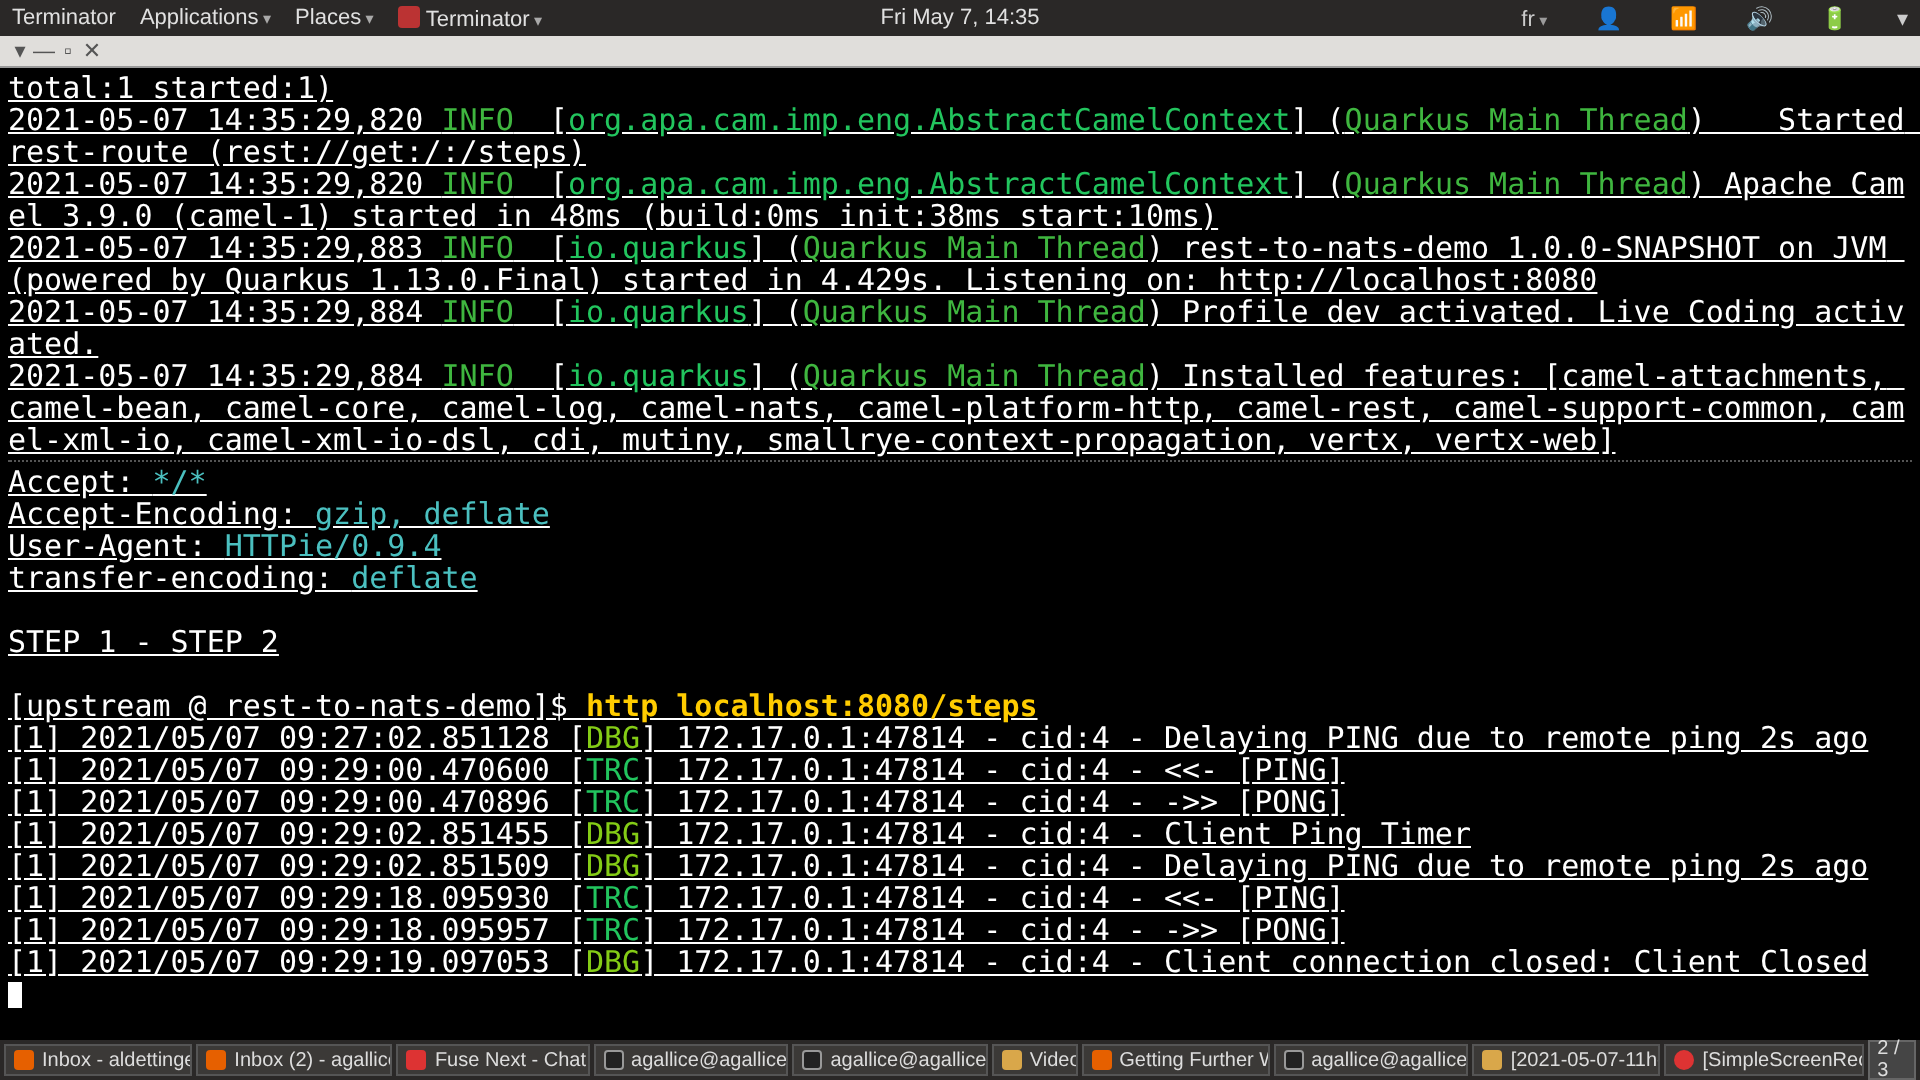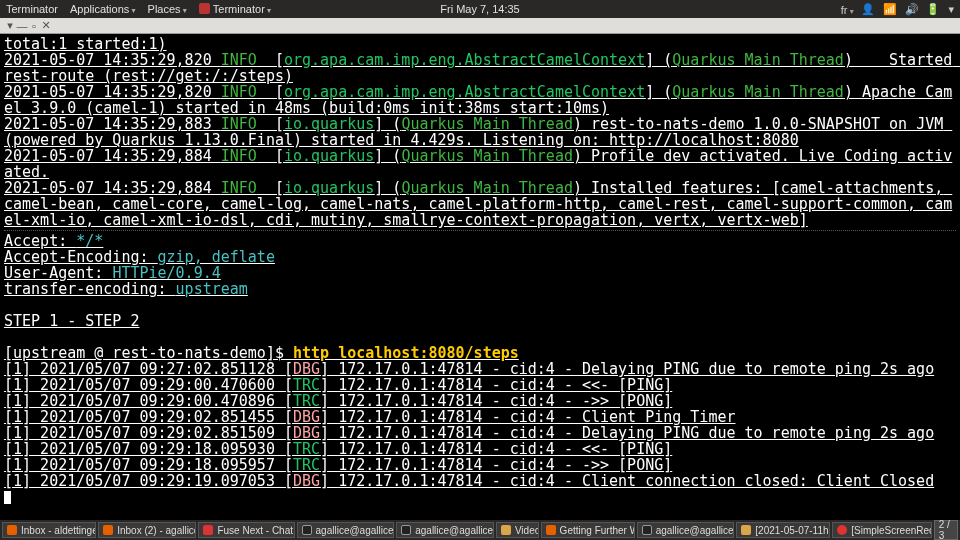--- a/index.html
+++ b/index.html
@@ -21,21 +21,21 @@
   color: #e0e0e0;
   display: flex;
   align-items: center;
   padding: 0 6px;
   font-family: sans-serif;
   font-size: 11px;
   position: relative;
 }
 .menubar .left { display: flex; gap: 12px; align-items: center; }
 .menubar .center { position: absolute; left: 50%; transform: translateX(-50%); }
-.menubar .right { margin-left: auto; display: flex; gap: 8px; align-items: flex-end; color: #ccc; }
+.menubar .right { margin-left: auto; display: flex; gap: 24px; align-items: flex-end; color: #ccc; }
 .menubar .item { cursor: pointer; }
 .menubar .drop::after { content: " ▾"; font-size: 8px; opacity: .7; }
 .menubar .app-icon { width: 11px; height: 11px; background: #b33; display: inline-block; border-radius: 2px; margin-right: 3px; vertical-align: -1px; }
 
 
 .titlebar {
   height: 16px;
   background: #e0dedb;
   color: #444;
   font-family: sans-serif;
@@ -61,21 +61,21 @@
   top: 34px;
   left: 0;
   right: 0;
   bottom: 20px;
   overflow: hidden;
   text-decoration: underline;
 }
 .terminal span.level  { color: #3fb63f; }
 .terminal span.logger { color: #22c55e; }
 .terminal span.thread { color: #3fb63f; }
-.terminal span.DBG    { color: #fca5a5; }
+.terminal span.DBG    { color: #84cc16; }
 .terminal span.TRC    { color: #22c55e; }
 .terminal span.hdrval { color: #4bc0c0; }
 .terminal span.info   { color: #ffcc00; font-weight: bold; }
 .terminal hr { border: none; border-top: 1px dotted #555; margin: 2px 0; }
 .terminal .prompt-line { color: #fff; }
 .terminal .cursor { display:inline-block; width:7px; height:13px; background:#fff; vertical-align:-2px; }
 
 
 .taskbar {
   position: absolute;
@@ -142,21 +142,21 @@
 
 <div class="terminal" id="term">total:1 started:1)
 2021-05-07 14:35:29,820 <span class="level">INFO</span>  [<span class="logger">org.apa.cam.imp.eng.AbstractCamelContext</span>] (<span class="thread">Quarkus Main Thread</span>)    Started rest-route (rest://get:/:/steps)
 2021-05-07 14:35:29,820 <span class="level">INFO</span>  [<span class="logger">org.apa.cam.imp.eng.AbstractCamelContext</span>] (<span class="thread">Quarkus Main Thread</span>) Apache Camel 3.9.0 (camel-1) started in 48ms (build:0ms init:38ms start:10ms)
 2021-05-07 14:35:29,883 <span class="level">INFO</span>  [<span class="logger">io.quarkus</span>] (<span class="thread">Quarkus Main Thread</span>) rest-to-nats-demo 1.0.0-SNAPSHOT on JVM (powered by Quarkus 1.13.0.Final) started in 4.429s. Listening on: http://localhost:8080
 2021-05-07 14:35:29,884 <span class="level">INFO</span>  [<span class="logger">io.quarkus</span>] (<span class="thread">Quarkus Main Thread</span>) Profile dev activated. Live Coding activated.
 2021-05-07 14:35:29,884 <span class="level">INFO</span>  [<span class="logger">io.quarkus</span>] (<span class="thread">Quarkus Main Thread</span>) Installed features: [camel-attachments, camel-bean, camel-core, camel-log, camel-nats, camel-platform-http, camel-rest, camel-support-common, camel-xml-io, camel-xml-io-dsl, cdi, mutiny, smallrye-context-propagation, vertx, vertx-web]
 <hr>Accept: <span class="hdrval">*/*</span>
 Accept-Encoding: <span class="hdrval">gzip, deflate</span>
 User-Agent: <span class="hdrval">HTTPie/0.9.4</span>
-transfer-encoding: <span class="hdrval">upstream</span>
+transfer-encoding: <span class="hdrval">deflate</span>
 
 STEP 1 - STEP 2
 
 <span class="prompt-line">[upstream @ rest-to-nats-demo]$ <span class="info">http localhost:8080/steps</span></span>
 [1] 2021/05/07 09:27:02.851128 [<span class="DBG">DBG</span>] 172.17.0.1:47814 - cid:4 - Delaying PING due to remote ping 2s ago
 [1] 2021/05/07 09:29:00.470600 [<span class="TRC">TRC</span>] 172.17.0.1:47814 - cid:4 - &lt;&lt;- [PING]
 [1] 2021/05/07 09:29:00.470896 [<span class="TRC">TRC</span>] 172.17.0.1:47814 - cid:4 - -&gt;&gt; [PONG]
 [1] 2021/05/07 09:29:02.851455 [<span class="DBG">DBG</span>] 172.17.0.1:47814 - cid:4 - Client Ping Timer
 [1] 2021/05/07 09:29:02.851509 [<span class="DBG">DBG</span>] 172.17.0.1:47814 - cid:4 - Delaying PING due to remote ping 2s ago
 [1] 2021/05/07 09:29:18.095930 [<span class="TRC">TRC</span>] 172.17.0.1:47814 - cid:4 - &lt;&lt;- [PING]

